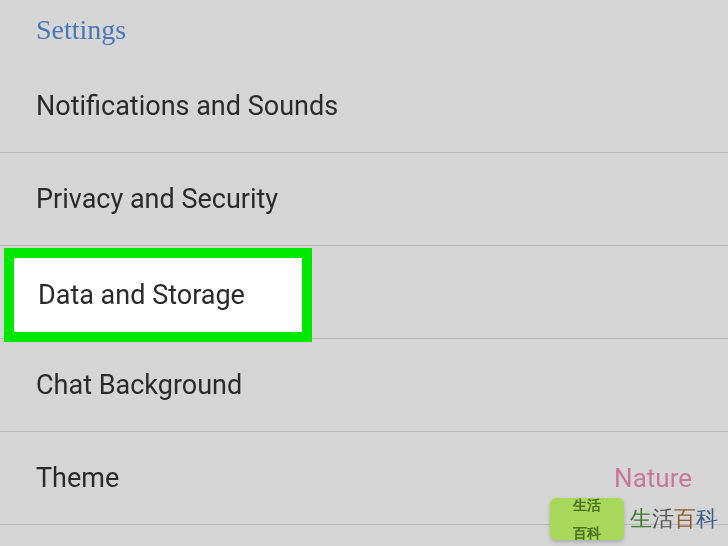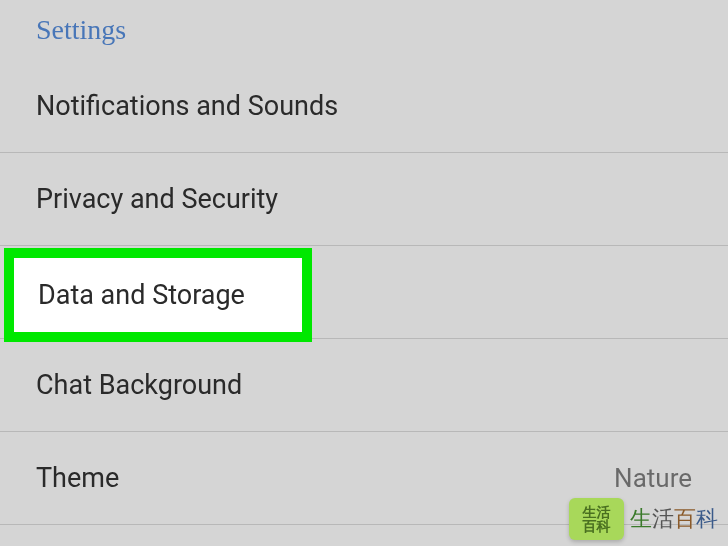--- a/index.html
+++ b/index.html
@@ -48,42 +48,42 @@
       border: 10px solid #00e800;
       background: #ffffff;
       display: flex;
       align-items: center;
       padding-left: 24px;
       font-size: 27px;
       color: #2a2a2a;
       z-index: 10;
     }
     .item-value {
-      color: #000000;
+      color: #be185d;
       font-size: 26px;
       opacity: 0.5;
     }
     .watermark {
       position: absolute;
       right: 10px;
       bottom: 6px;
       display: flex;
       align-items: center;
       gap: 6px;
       z-index: 5;
     }
     .watermark-icon {
-      width: 55px;
+      width: 74px;
       height: 42px;
       background: #a8d85a;
       border-radius: 6px;
       display: flex;
       flex-direction: column;
       align-items: center;
-      justify-content: center;
+      justify-content: space-between;
       color: #4a7020;
       font-size: 14px;
       font-weight: bold;
       line-height: 1;
       box-shadow: 0 2px 4px rgba(0,0,0,0.2);
       margin-left: 16px;
     }
     .watermark-text {
       display: flex;
       flex-direction: column;

